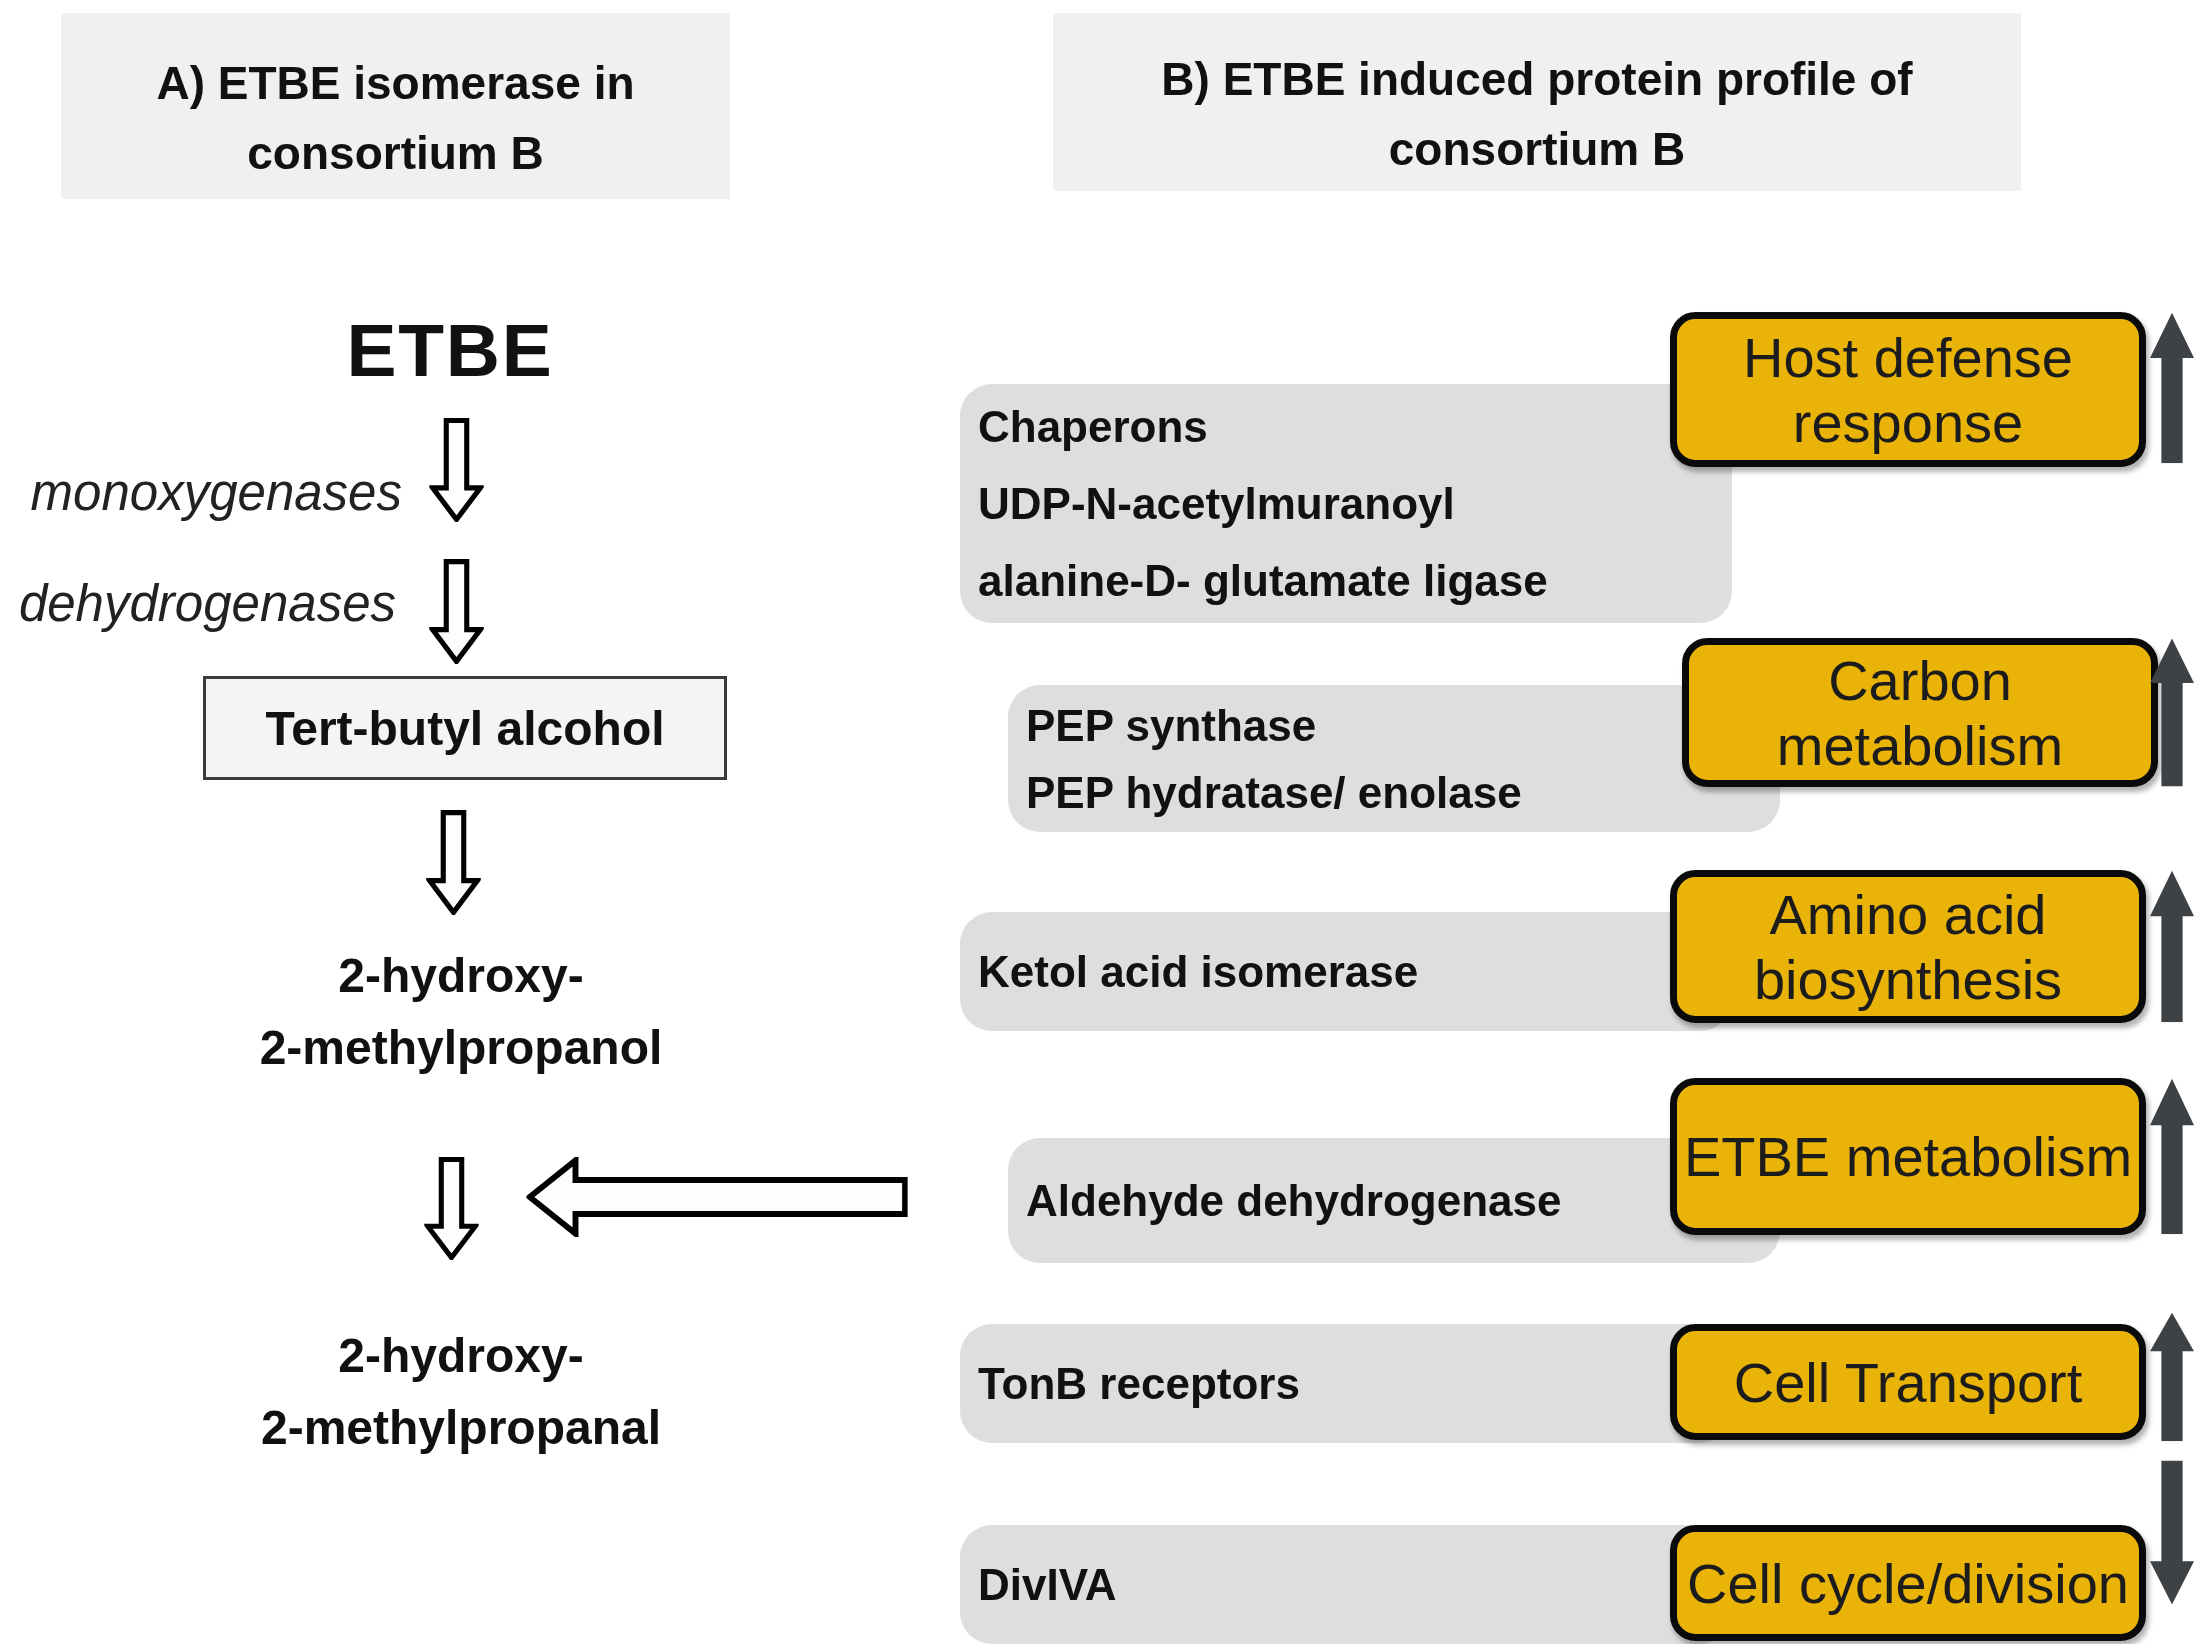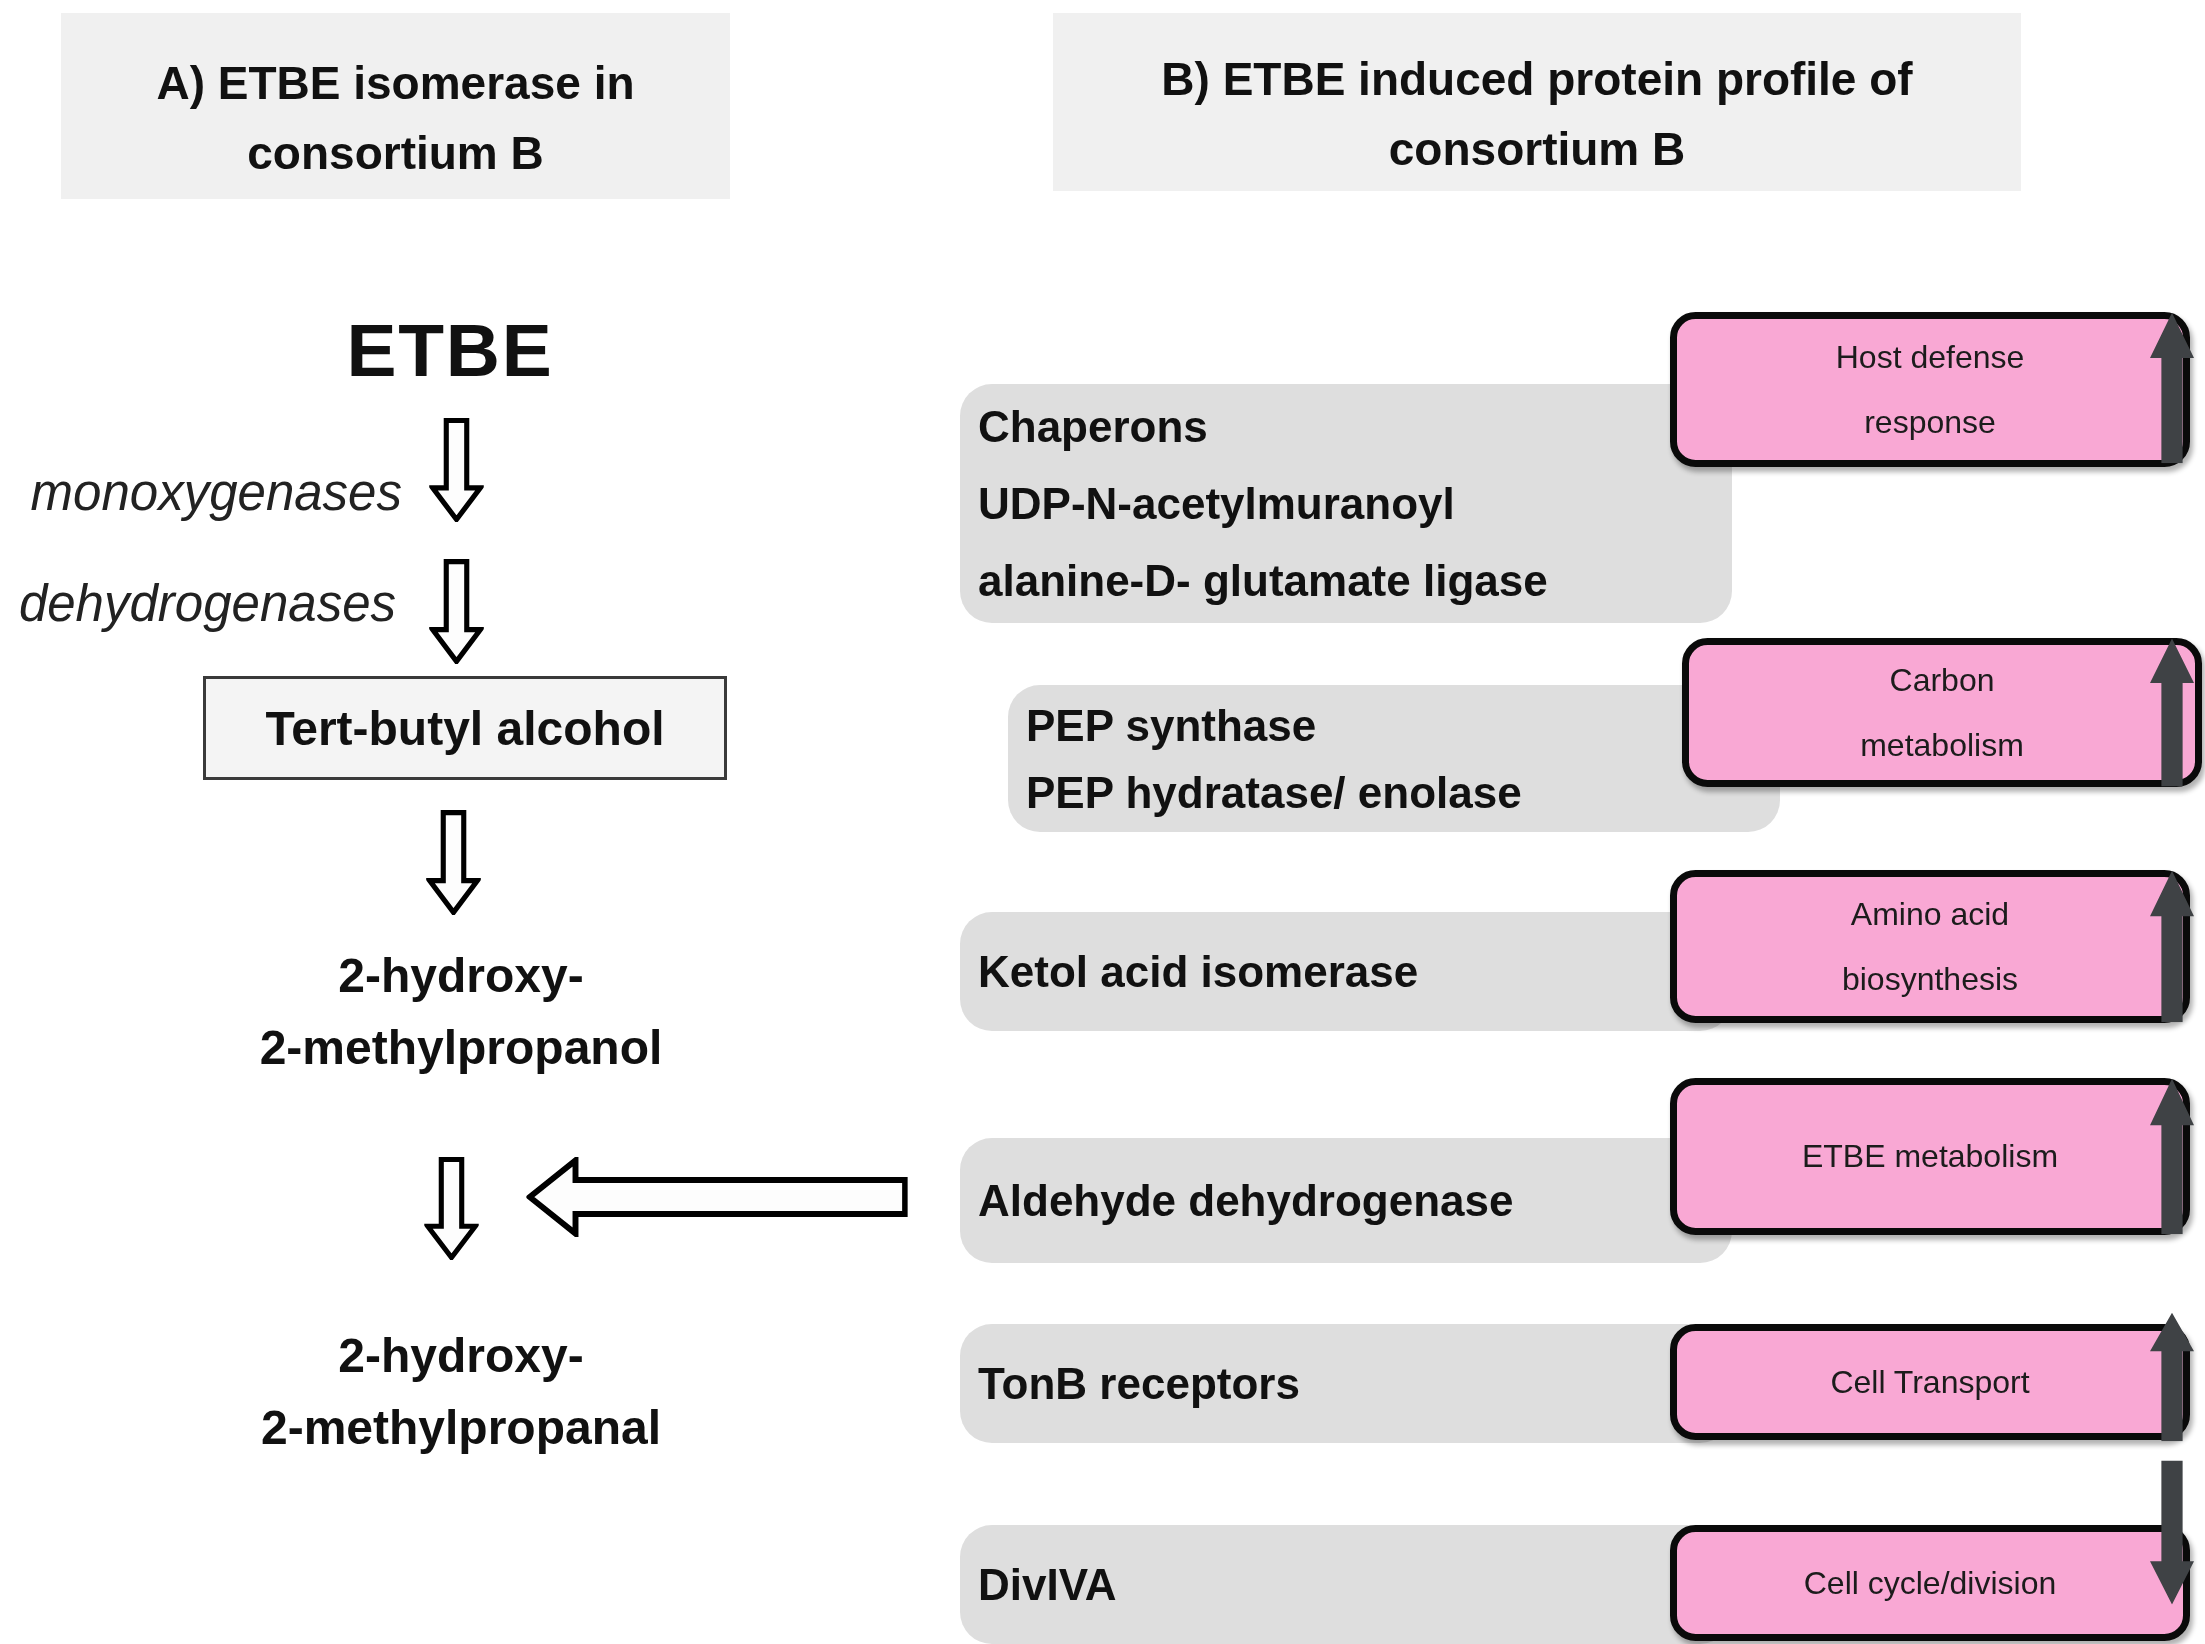--- a/index.html
+++ b/index.html
@@ -30,29 +30,29 @@
   .compound-al{left:205px;top:1320px;}
   
   .pblock{
     left:960px;width:772px;background:#dedede;border-radius:32px;
     display:flex;flex-direction:column;justify-content:center;
     padding-left:18px;box-sizing:border-box;font-weight:bold;font-size:44px;color:#111;
   }
   .pb-1{top:384px;height:239px;line-height:77px;}
   .pb-2{top:685px;height:147px;line-height:67px;margin-left:48px;}
   .pb-3{top:912px;height:119px;}
-  .pb-4{top:1138px;height:125px;}
+  .pb-4{top:1138px;height:125px;margin-left:48px;}
   .pb-5{top:1324px;height:119px;}
   .pb-6{top:1525px;height:119px;}
   .pblock .pline{white-space:nowrap;}
   
   .fbox{
-    left:1670px;width:520px;background:#f9a8d4;border:7.7px solid #0a0a0a;border-radius:25.6px;
+    left:1670px;width:476px;background:#eab308;border:7.7px solid #0a0a0a;border-radius:25.6px;
     box-sizing:border-box;display:flex;flex-direction:column;justify-content:center;align-items:center;
-    text-align:center;font-size:32px;color:#1c1c1c;line-height:65px;
+    text-align:center;font-size:56px;color:#1c1c1c;line-height:65px;
     box-shadow:2.6px 4.3px 5.1px rgba(0,0,0,0.30);z-index:3;
   }
   .fb-1{top:312px;height:155px;}
   .fb-2{top:638px;height:149px;margin-left:12px;}
   .fb-3{top:870px;height:153px;}
   .fb-4{top:1078px;height:157px;}
   .fb-5{top:1324px;height:116px;}
   .fb-6{top:1525px;height:116px;}
   .trend{color:#3f4245;z-index:4;}
   svg{display:block;}

